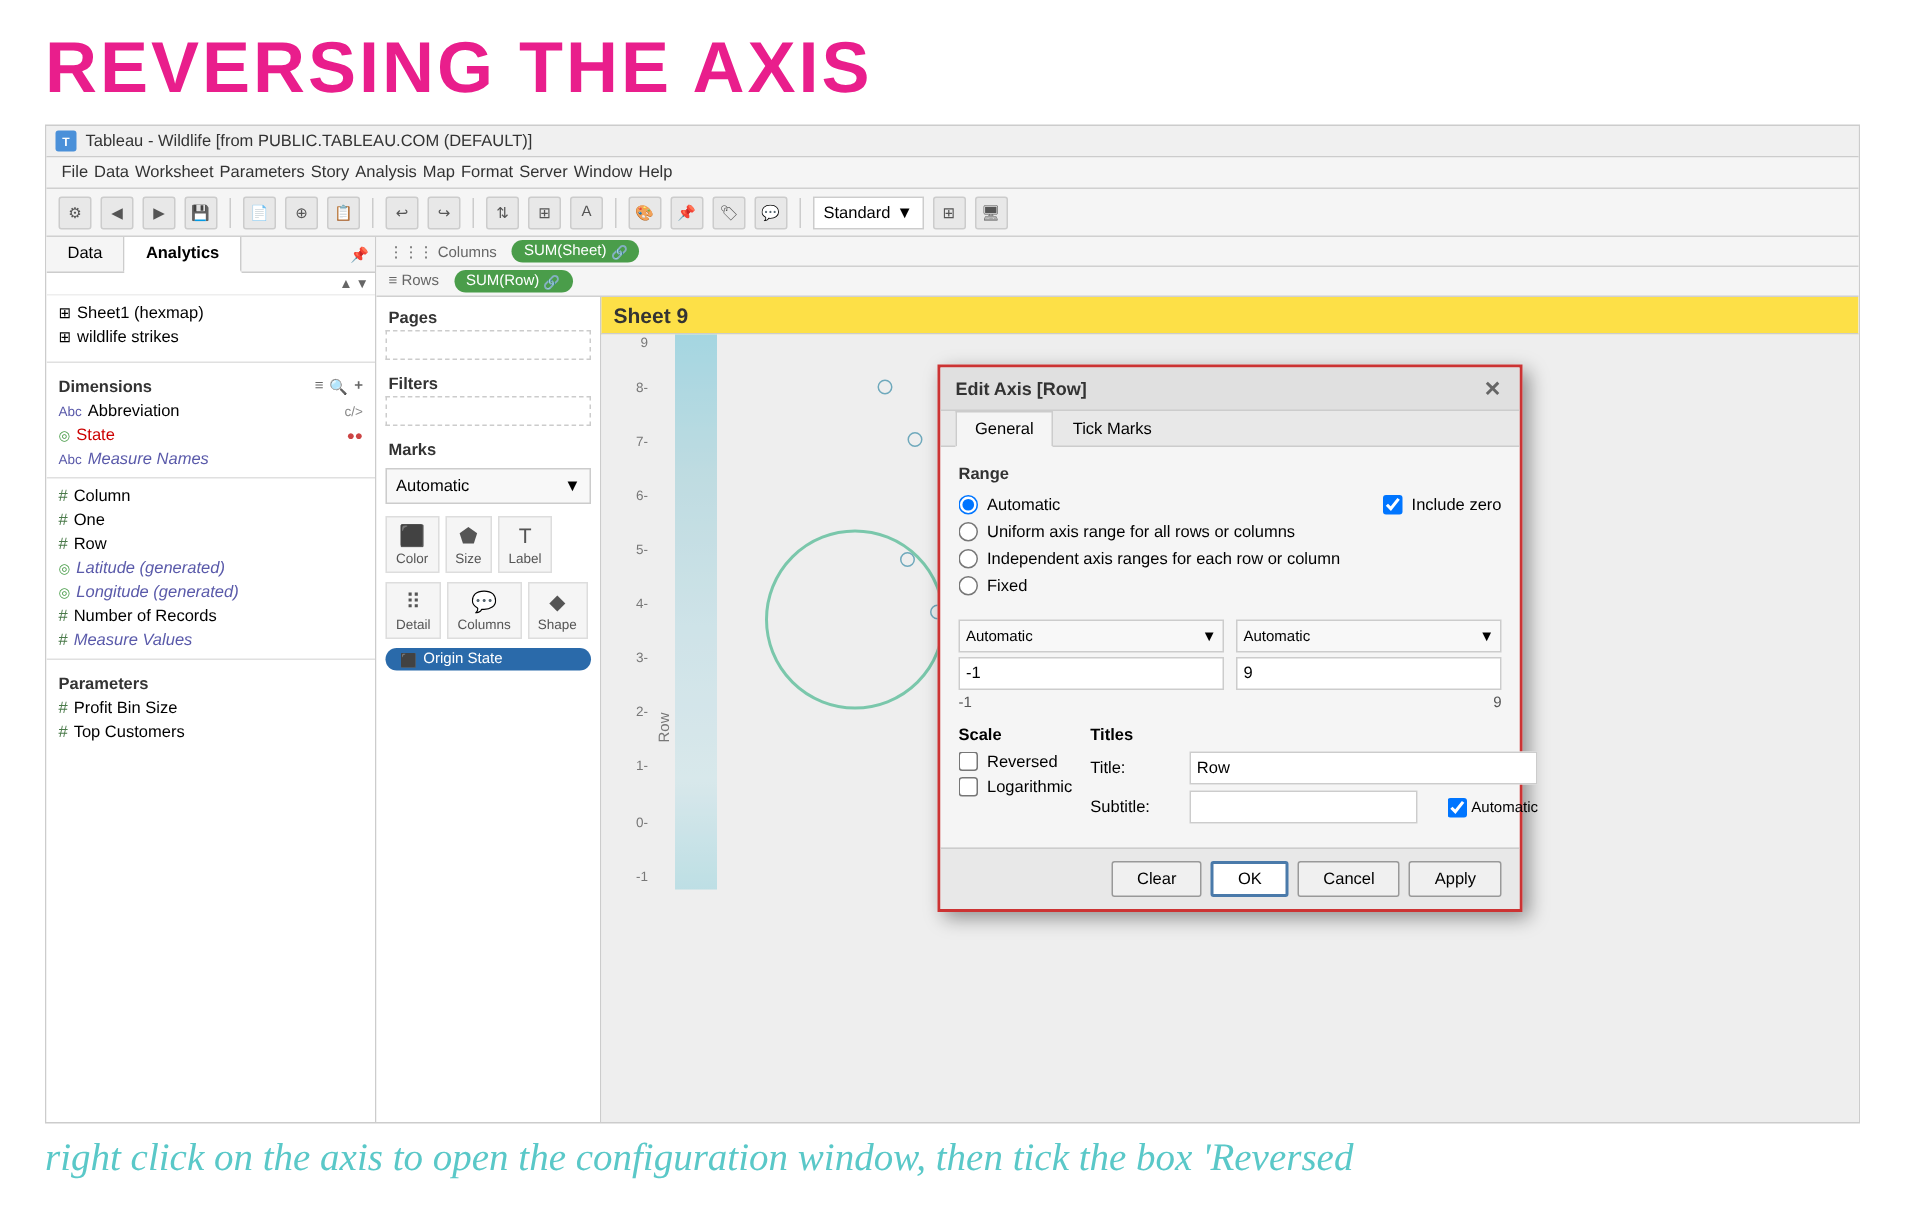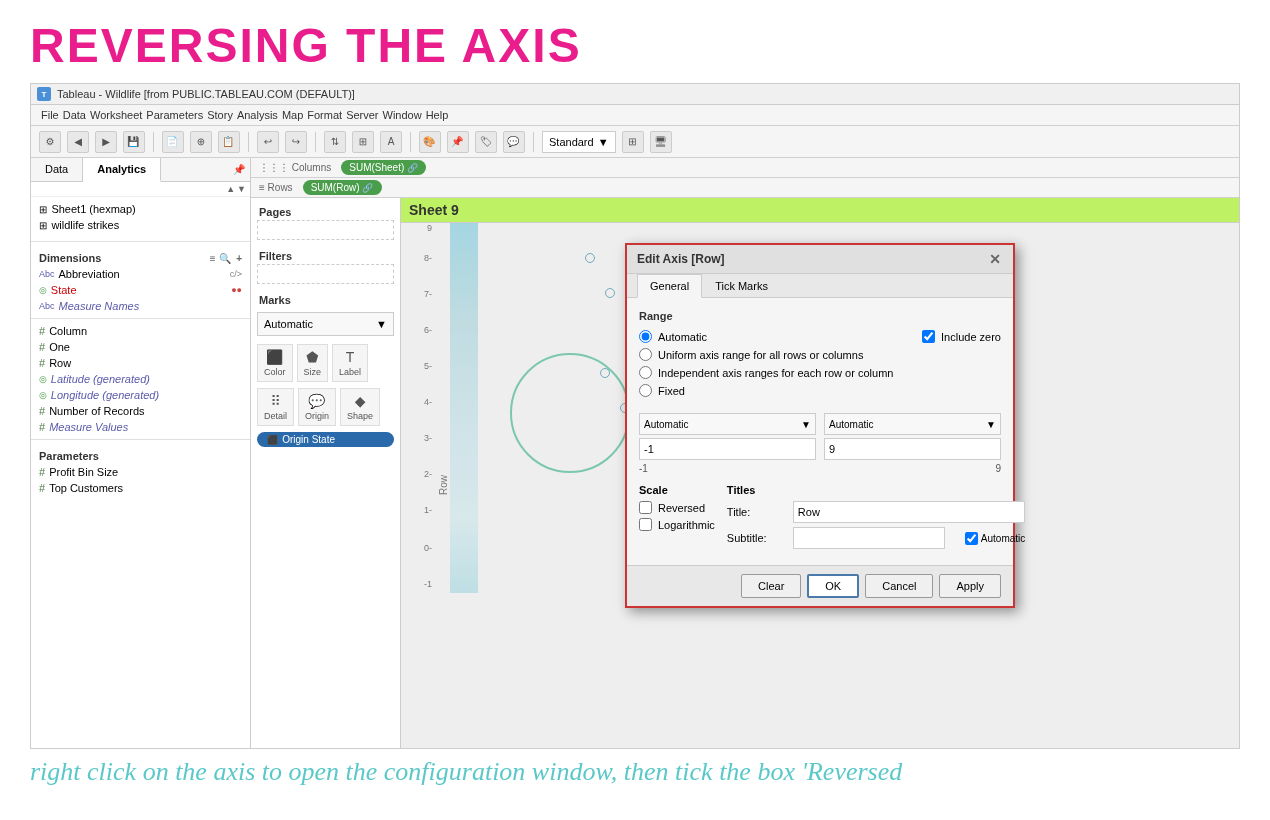--- a/index.html
+++ b/index.html
@@ -198,21 +198,21 @@
       background: #4a9d4a;
       color: #fff;
       padding: 2px 8px;
       border-radius: 10px;
       font-size: 10px;
       display: flex; align-items: center; gap: 3px;
     }
     .pill-link { font-size: 9px; }
 
     .view-header {
-      background: #bef264;
+      background: #fde047;
       border-bottom: 1px solid #ccc;
       padding: 4px 8px;
       font-size: 14px;
       font-weight: bold;
       color: #333;
     }
 
     
     .viz-canvas {
       position: relative;
@@ -635,21 +635,21 @@
               <span>Label</span>
             </div>
           </div>
           <div class="marks-icons-row2">
             <div class="mark-icon-btn">
               <span class="mark-icon-symbol">⠿</span>
               <span>Detail</span>
             </div>
             <div class="mark-icon-btn">
               <span class="mark-icon-symbol">💬</span>
-              <span>Origin</span>
+              <span>Columns</span>
             </div>
             <div class="mark-icon-btn">
               <span class="mark-icon-symbol">◆</span>
               <span>Shape</span>
             </div>
           </div>
 
           <div class="origin-pill">
             <span class="origin-icon">⬛</span>
             <span>Origin State</span>

